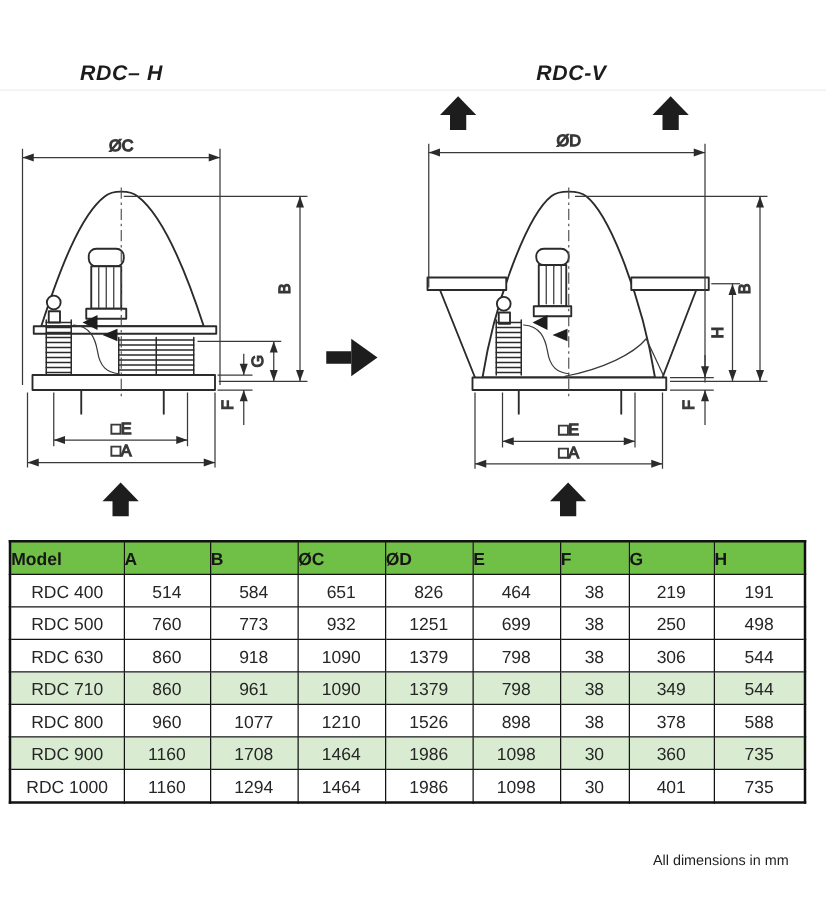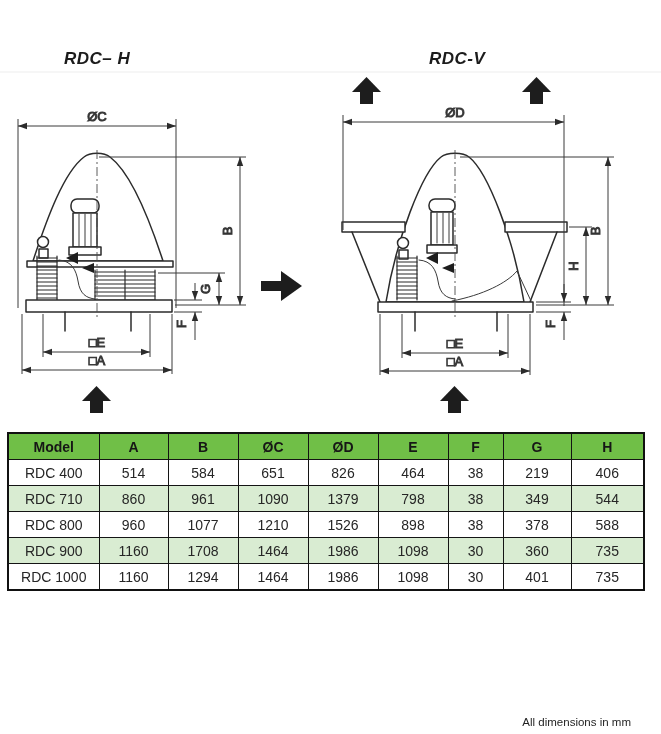--- a/index.html
+++ b/index.html
@@ -19,29 +19,29 @@
   .ahead { fill:#2b2b2b; stroke:none; }
   .cline { stroke:#4a4a4a; stroke-width:.9; fill:none; stroke-dasharray:9 3 2 3; }
 
   table.dims {
     position:absolute; left:7px; top:432px; width:636px;
     border-collapse:collapse; table-layout:fixed;
     border:2px solid #111;
   }
   table.dims th {
     background:var(--hg); border:1px solid #141414; height:25px;
-    font-size:14px; font-weight:bold; color:#161616; text-align:center; padding:0;
+    font-size:14px; font-weight:bold; color:#161616; text-align:left; padding:0;
   }
   table.dims td {
     border:1px solid #141414; height:25px; background:#fff;
     font-size:14px; color:#262626; text-align:center; padding:0;
   }
   table.dims tr.alt td { background:var(--ag); }
   .footer-note {
-    position:absolute; top:716px; right:30px;
+    position:absolute; top:683px; right:30px;
     font-size:11.5px; color:#1f1f1f;
   }
 </style>
 </head>
 <body>
 
 <div class="page">
 
   <svg width="661" height="428" viewBox="0 0 661 428">
 
@@ -292,21 +292,43 @@
     <tbody>
         <tr>
           <td>RDC 400</td>
           <td>514</td>
           <td>584</td>
           <td>651</td>
           <td>826</td>
           <td>464</td>
           <td>38</td>
           <td>219</td>
-          <td>406</td>
+          <td>191</td>
+        </tr>
+        <tr>
+          <td>RDC 500</td>
+          <td>760</td>
+          <td>773</td>
+          <td>932</td>
+          <td>1251</td>
+          <td>699</td>
+          <td>38</td>
+          <td>250</td>
+          <td>498</td>
+        </tr>
+        <tr>
+          <td>RDC 630</td>
+          <td>860</td>
+          <td>918</td>
+          <td>1090</td>
+          <td>1379</td>
+          <td>798</td>
+          <td>38</td>
+          <td>306</td>
+          <td>544</td>
         </tr>
         <tr class="alt">
           <td>RDC 710</td>
           <td>860</td>
           <td>961</td>
           <td>1090</td>
           <td>1379</td>
           <td>798</td>
           <td>38</td>
           <td>349</td>

